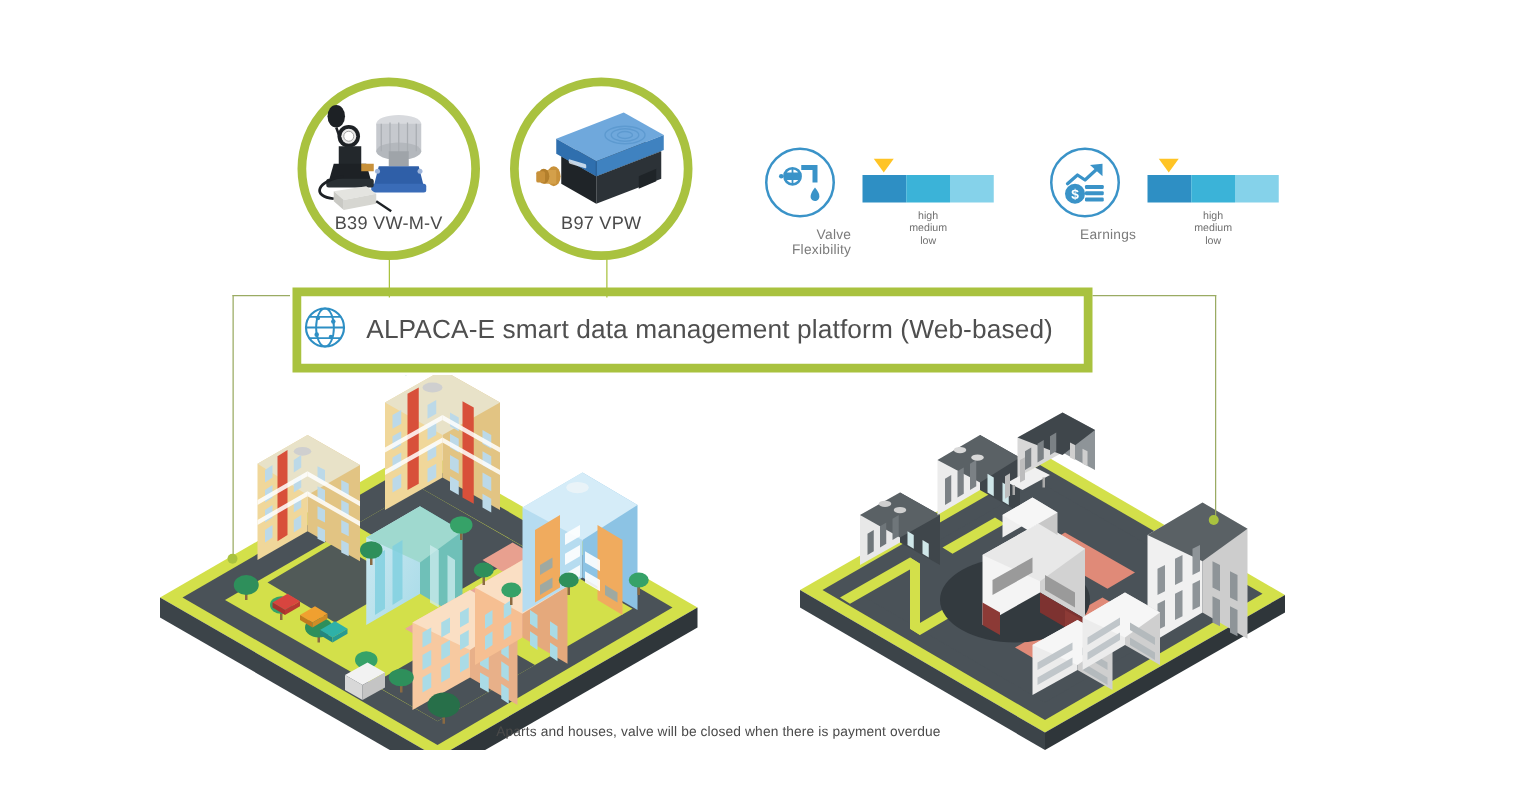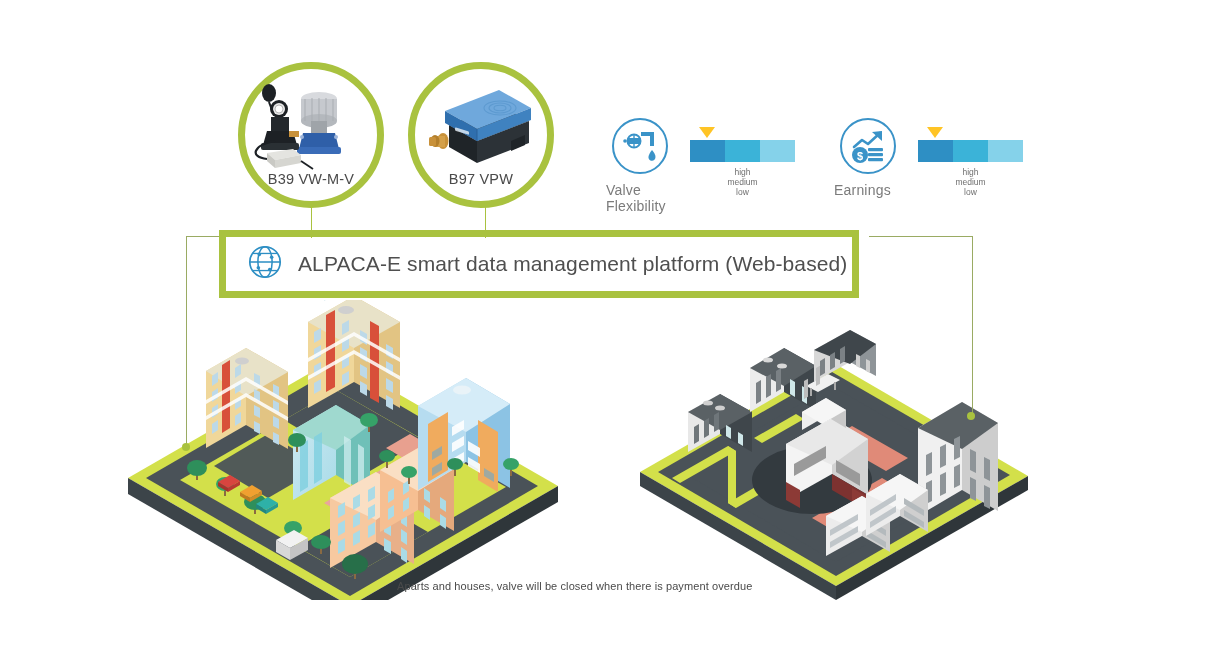--- a/index.html
+++ b/index.html
@@ -17,37 +17,37 @@
   #dev1{left:408px;top:62px;}
 
   .stem{position:absolute;width:1px;background:#a9c23f;}
   #stem0{left:311px;top:205px;height:33px;}
   #stem1{left:485px;top:205px;height:33px;}
 
   
   .metric{position:absolute;}
   .metric-circle{position:absolute;left:0;top:0;width:56px;height:56px;border-radius:50%;
                  border:2px solid #3a93c8;box-sizing:border-box;background:#fff;}
-  .metric-name{position:absolute;left:-6px;top:64px;width:75px;text-align:left;
-               font-size:14px;color:#7b7b7b;letter-spacing:.2px;}
+  .metric-name{position:absolute;left:-6px;top:64px;width:75px;text-align:right;
+               font-size:11px;color:#7b7b7b;letter-spacing:.2px;}
   .gauge{position:absolute;left:78px;top:22px;width:105px;}
   .gauge-bar{display:flex;width:105px;height:22px;}
   .gauge-seg{flex:1;}
   .gauge-labels{display:flex;width:105px;margin-top:5px;flex-direction:column;}
   .gauge-lab{flex:1;text-align:center;font-size:8.5px;color:#6f6f6f;}
   .pointer{position:absolute;top:-13px;width:0;height:0;
            border-left:8px solid transparent;border-right:8px solid transparent;
            border-top:11px solid #ffc425;}
   #met0{left:612px;top:118px;}
   #met1{left:840px;top:118px;}
 
   
-  .banner{position:absolute;left:219px;top:230px;width:640px;height:68px;
+  .banner{position:absolute;left:234px;top:230px;width:640px;height:68px;
           border:7px solid #a9c23f;background:#fff;box-sizing:border-box;
-          display:flex;align-items:center;padding-left:20px;}
+          display:flex;align-items:center;padding-left:0;}
   .banner-title{font-size:21px;color:#4f4f4f;margin-left:14px;letter-spacing:.1px;
                 font-weight:400;white-space:nowrap;}
 
   
   .conn{position:absolute;border-color:#9aab63;border-style:solid;border-width:0;}
   #connL{left:186px;top:236px;width:45px;height:210px;
          border-left:1px solid #9aab63;border-top:1px solid #9aab63;}
   #connR{left:869px;top:236px;width:103px;height:180px;
          border-right:1px solid #9aab63;border-top:1px solid #9aab63;}
   .conn-dot{position:absolute;width:8px;height:8px;border-radius:50%;background:#a9c23f;}

